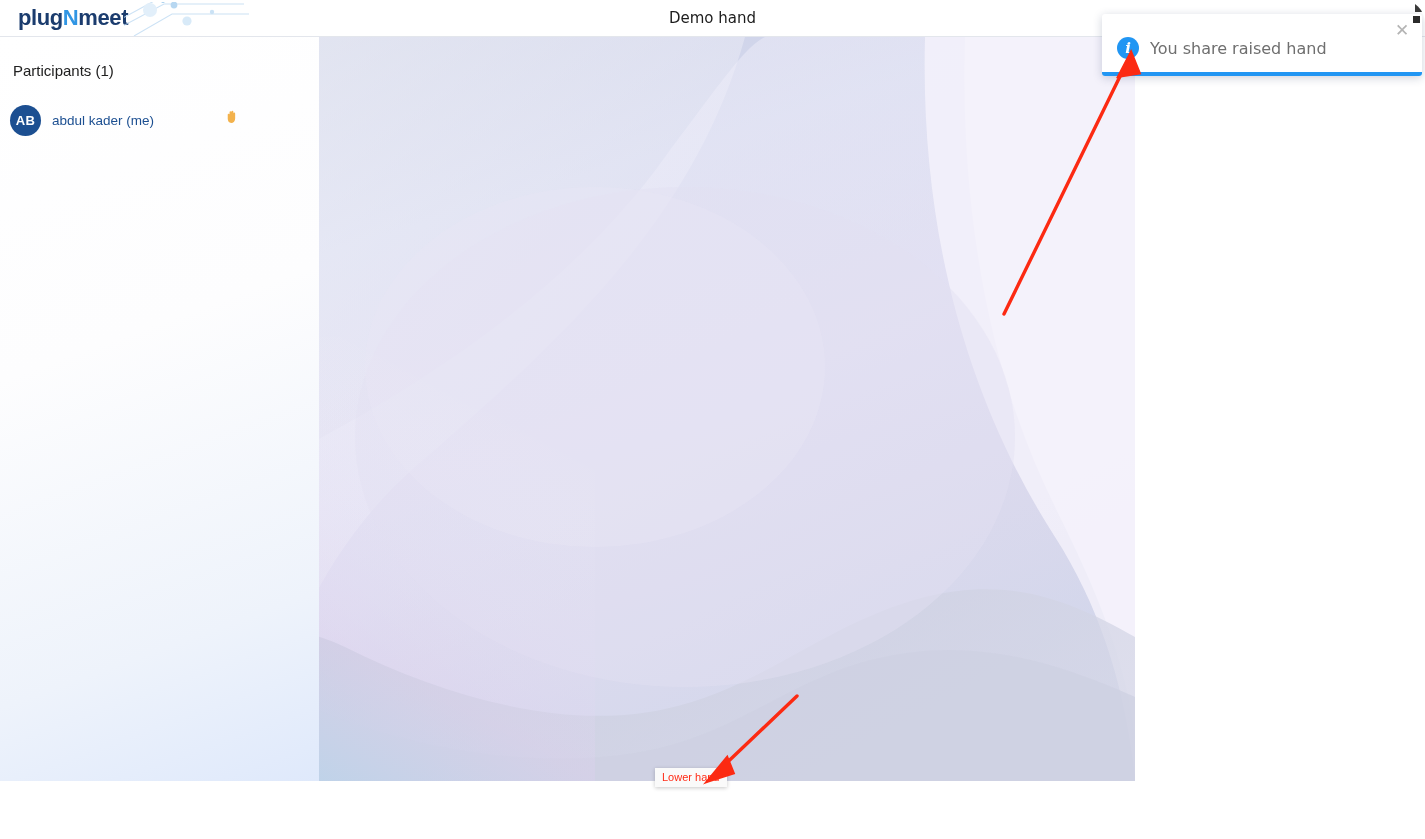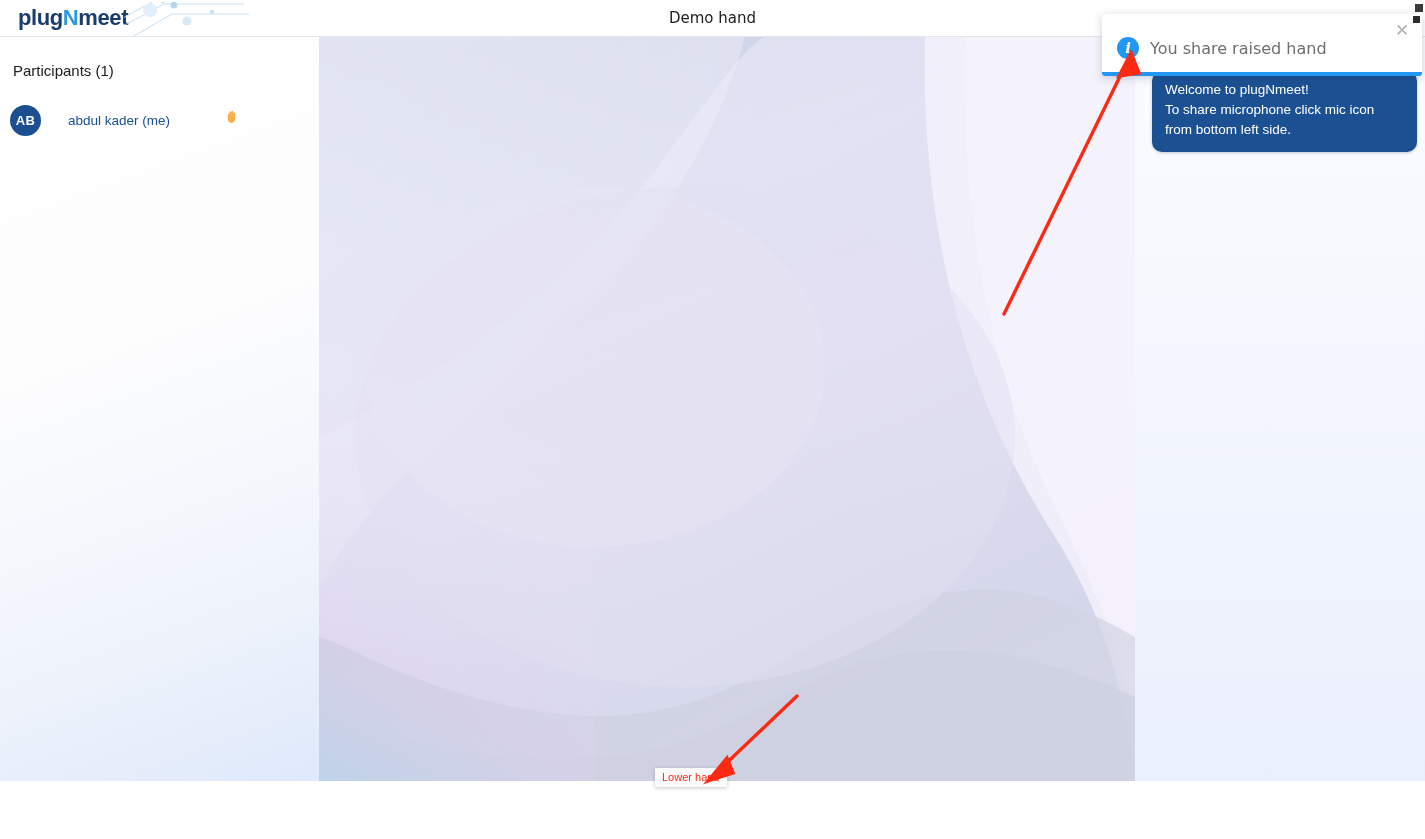--- a/index.html
+++ b/index.html
@@ -6,20 +6,21 @@
   html, body {
     width: 1425px; height: 839px;
     font-family: "Liberation Sans", sans-serif;
     overflow: hidden;
     background: #ffffff;
   }
   #app {
     position: relative;
     width: 1425px; height: 839px;
     overflow: hidden;
+    border-radius: 23px;
   }
 
   
   .header {
     position: absolute; top: 0; left: 0;
     width: 1425px; height: 37px;
     background: #ffffff;
     border-bottom: 1px solid #e3e6ec;
     z-index: 30;
   }
@@ -62,21 +63,21 @@
     display: flex; align-items: center;
   }
   .avatar {
     width: 31px; height: 31px; border-radius: 50%;
     background: #1c4f91; color: #fff;
     font-size: 13px; font-weight: 600;
     display: flex; align-items: center; justify-content: center;
     letter-spacing: .3px;
   }
   .participant-name {
-    margin-left: 27px;
+    margin-left: 11px;
     font-size: 13.5px; color: #1c4f91;
   }
   .hand-badge {
     position: absolute; right: 17px; top: 11px;
     font-size: 13px; line-height: 1;
     color: #f0a93b;
   }
 
   
   .stage {
@@ -252,26 +253,20 @@
       <path d="M0 744 H870 V600 C800 560 740 540 660 560 C560 586 500 650 400 672 C300 694 180 660 80 610 C50 596 22 590 0 590 Z" fill="url(#blobC)" opacity="0.9"></path>
       <path d="M0 744 H870 V660 C780 620 700 600 610 622 C520 644 470 700 370 716 C270 732 150 712 60 676 C38 668 18 664 0 662 Z" fill="#cdd0e2" opacity="0.75"></path>
 
       <ellipse cx="420" cy="400" rx="330" ry="250" fill="#e2e0f2" opacity="0.45"></ellipse>
       <ellipse cx="330" cy="330" rx="230" ry="180" fill="#e8e6f5" opacity="0.4"></ellipse>
 
       <rect x="0" y="300" width="330" height="444" fill="url(#tint)"></rect>
     </svg>
   </div>
 
-  <div class="chat-col">
-    <div class="chat-bubble">
-      <span style="white-space:pre-line">Welcome to plugNmeet!
-To share microphone click mic icon from bottom left side.</span>
-    </div>
-  </div>
 
   <div class="toast">
     <div class="toast-icon">i</div>
     <div class="toast-msg">You share raised hand</div>
     <div class="toast-close">✕</div>
     <div class="toast-progress"></div>
     <div class="toast-handle"></div>
   </div>
 
   <div class="tooltip">Lower hand</div>

